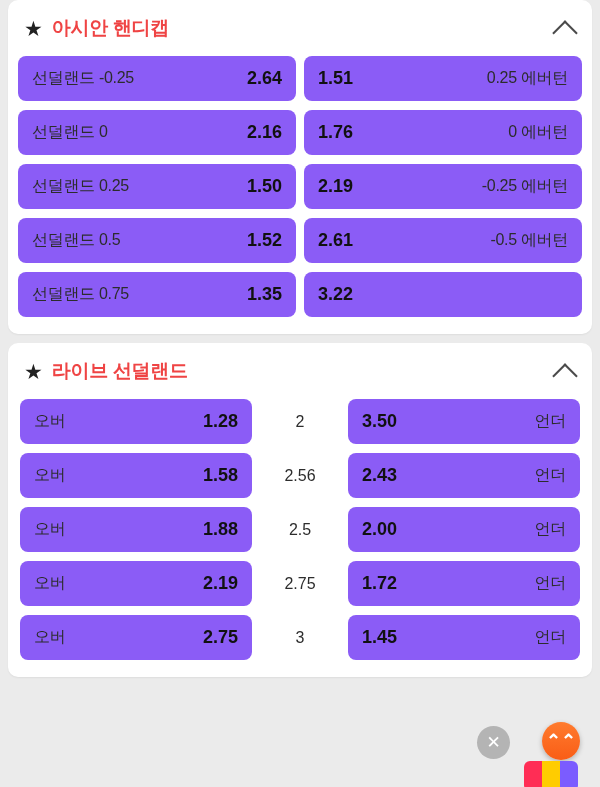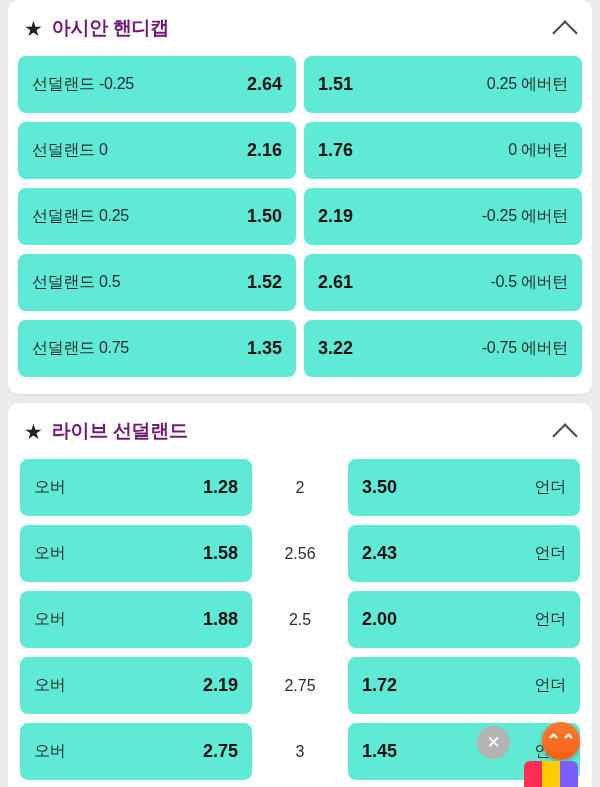--- a/index.html
+++ b/index.html
@@ -31,21 +31,21 @@
   }
   .star-icon {
     color: #222;
     font-size: 21px;
     line-height: 1;
     margin-right: 9px;
   }
   .card-title {
     font-size: 19px;
     font-weight: bold;
-    color: #701a75;
+    color: #ef4444;
     letter-spacing: -0.3px;
     flex: 1;
   }
   .chevron {
     width: 26px; height: 26px;
     position: relative;
     flex: 0 0 26px;
   }
   .chevron::before {
     content: "";
@@ -60,23 +60,23 @@
 
   
   .row2 {
     display: flex;
     gap: 8px;
     padding: 0 10px;
     margin-bottom: 9px;
   }
   .btn {
     flex: 1 1 0;
-    background: #5eead4;
+    background: #8b5cf6;
     border-radius: 8px;
-    height: 57px;
+    height: 45px;
     display: flex;
     align-items: center;
     padding: 0 14px;
     border: none;
     font-family: "Liberation Sans", sans-serif;
   }
   .btn .lbl {
     font-size: 16px;
     color: #2c2c2c;
     letter-spacing: -0.3px;
@@ -203,21 +203,20 @@
       </div>
     </div>
 
     <div class="row2">
       <div class="btn left">
         <span class="lbl">선덜랜드 0.75</span>
         <span class="odd">1.35</span>
       </div>
       <div class="btn right">
         <span class="odd">3.22</span>
-        <span class="lbl">-0.75 에버턴</span>
       </div>
     </div>
   </div>
 
   <div class="card clip">
     <div class="card-header">
       <span class="star-icon">★</span>
       <span class="card-title">라이브 선덜랜드</span>
       <span class="chevron"></span>
     </div>

